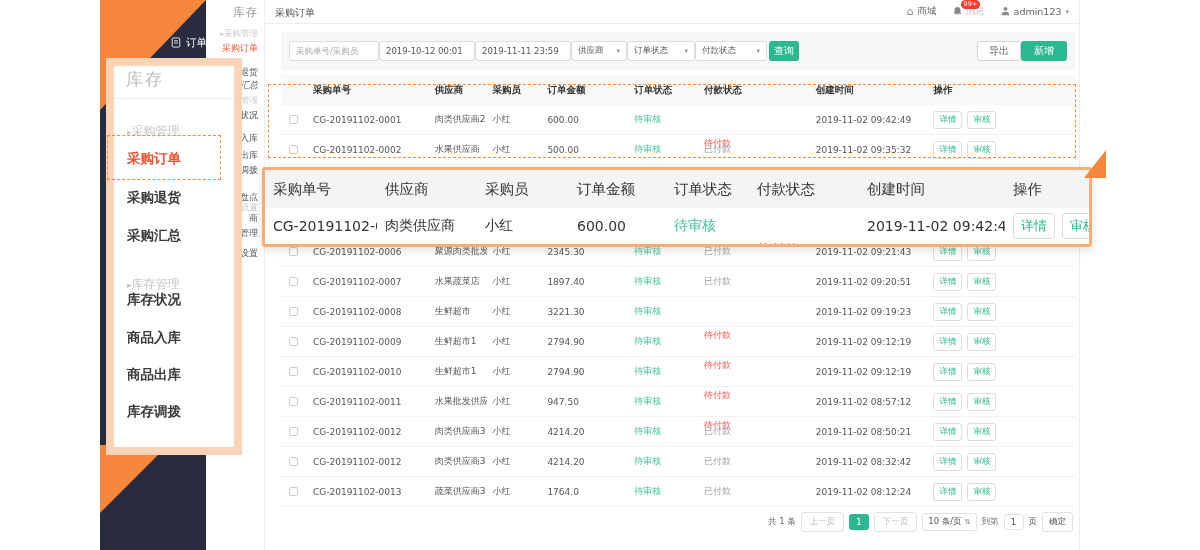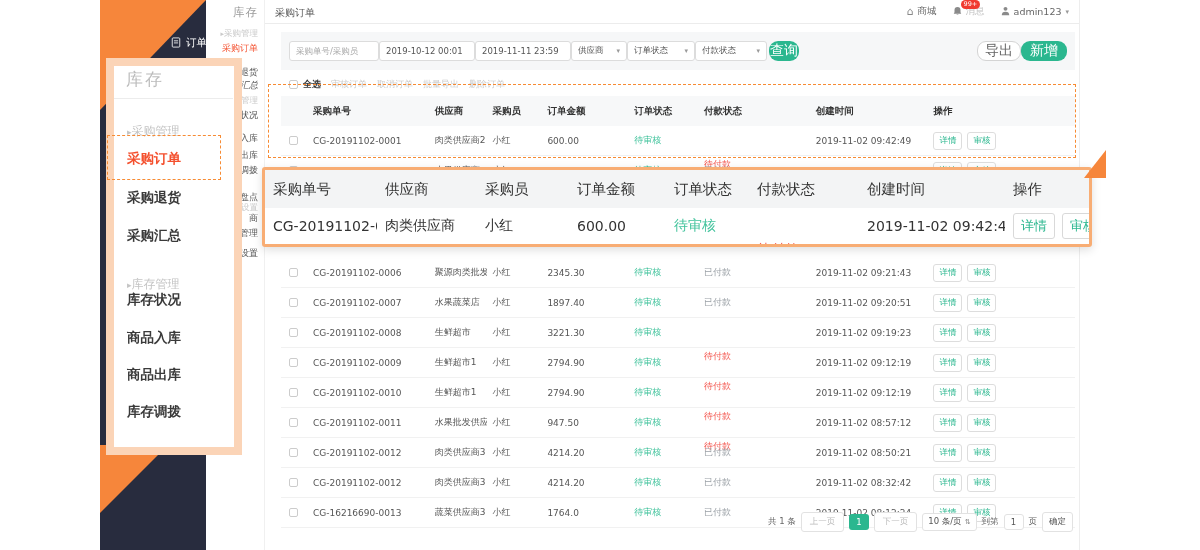--- a/index.html
+++ b/index.html
@@ -54,21 +54,21 @@
   .filter-band { margin:8px 4px 0 16px; height:38px; background:#f6f7f8; display:flex;
                  align-items:center; padding:0 8px; }
   .inp { height:20px; border:1px solid #dcdcdc; border-radius:3px; background:#fff; font-size:8.5px;
          color:#555; padding:0 6px; font-family:inherit; }
   .inp::placeholder { color:#aaa; }
   .inp-keyword { width:90px; } .inp-date { width:96px; }
   .sel { height:20px; border:1px solid #dcdcdc; border-radius:3px; background:#fff; font-size:8.5px;
          color:#555; display:flex; align-items:center; justify-content:space-between; padding:0 6px; }
   .sel .sc { font-size:7px; color:#999; }
   .sel1 { width:56px; } .sel2 { width:68px; } .sel3 { width:72px; }
-  .btn { height:20px; border:none; border-radius:9px; font-size:14px; font-family:inherit; cursor:pointer; }
+  .btn { height:20px; border:none; border-radius:3px; font-size:10px; font-family:inherit; cursor:pointer; }
   .btn-green { background:#2bb78f; color:#fff; }
   .btn-search { width:30px; margin-left:2px; }
   .btn-export { width:44px; background:#fff; border:1px solid #d4d4d4; color:#666; }
   .btn-add { width:46px; }
   .fspacer { flex:1; }
 
   .bulk-row { margin:7px 4px 0 16px; height:14px; display:flex; align-items:center; gap:10px; font-size:9px; }
   .cbx { width:9px; height:9px; border:1px solid #ccc; border-radius:2px; background:#fff; flex:0 0 auto; }
   .bulk-all { font-weight:bold; color:#333; display:flex; gap:5px; align-items:center; margin-left:8px; }
   .bulk-link { color:#cccccc; }
@@ -211,32 +211,20 @@
       <div class="sel sel3">
         <span>付款状态</span>
         <span class="sc">▾</span>
       </div>
       <button class="btn btn-green btn-search">查询</button>
       <div class="fspacer"></div>
       <button class="btn btn-export">导出</button>
       <button class="btn btn-green btn-add">新增</button>
     </div>
 
-    <div class="bulk-row">
-      <span class="bulk-all">
-        <span class="cbx"></span>
-        <span>全选</span>
-      </span>
-      <span id="bulk-links" style="display:flex;gap:10px;">
-          <span class="bulk-link">审核订单</span>
-          <span class="bulk-link">取消订单</span>
-          <span class="bulk-link">批量导出</span>
-          <span class="bulk-link">删除订单</span>
-        </span>
-    </div>
 
     <div class="otable">
       <div class="thead" id="thead">
           <div class="tcell" style="width: 26px;"></div>
           <div class="tcell" style="width: 122px;">采购单号</div>
           <div class="tcell" style="width: 58px;">供应商</div>
           <div class="tcell" style="width: 55px;">采购员</div>
           <div class="tcell" style="width: 87px;">订单金额</div>
           <div class="tcell" style="width: 70px;">订单状态</div>
           <div class="tcell" style="width: 112px;">付款状态</div>
@@ -374,21 +362,21 @@
             <div class="tcell " style="width: 87px;">4214.20</div>
             <div class="tcell st-green" style="width: 70px;">待审核</div>
             <div class="tcell st-grey" style="width: 112px;">已付款</div>
             <div class="tcell " style="width: 118px;">2019-11-02 08:32:42</div>
             <div class="tcell" style="width: 148px;"><button class="chip">详情</button><button class="chip">审核</button></div>
           </div>
           <div class="trow">
             <div class="tcell ckcell" style="width: 26px;">
               <span class="cbx"></span>
             </div>
-            <div class="tcell " style="width: 122px;">CG-16216690-0013</div>
+            <div class="tcell " style="width: 122px;">CG-20191102-0013</div>
             <div class="tcell " style="width: 58px;">蔬菜供应商3</div>
             <div class="tcell " style="width: 55px;">小红</div>
             <div class="tcell " style="width: 87px;">1764.0</div>
             <div class="tcell st-green" style="width: 70px;">待审核</div>
             <div class="tcell st-grey" style="width: 112px;">已付款</div>
             <div class="tcell " style="width: 118px;">2019-11-02 08:12:24</div>
             <div class="tcell" style="width: 148px;"><button class="chip">详情</button><button class="chip">审核</button></div>
           </div>
         </div>
     </div>

